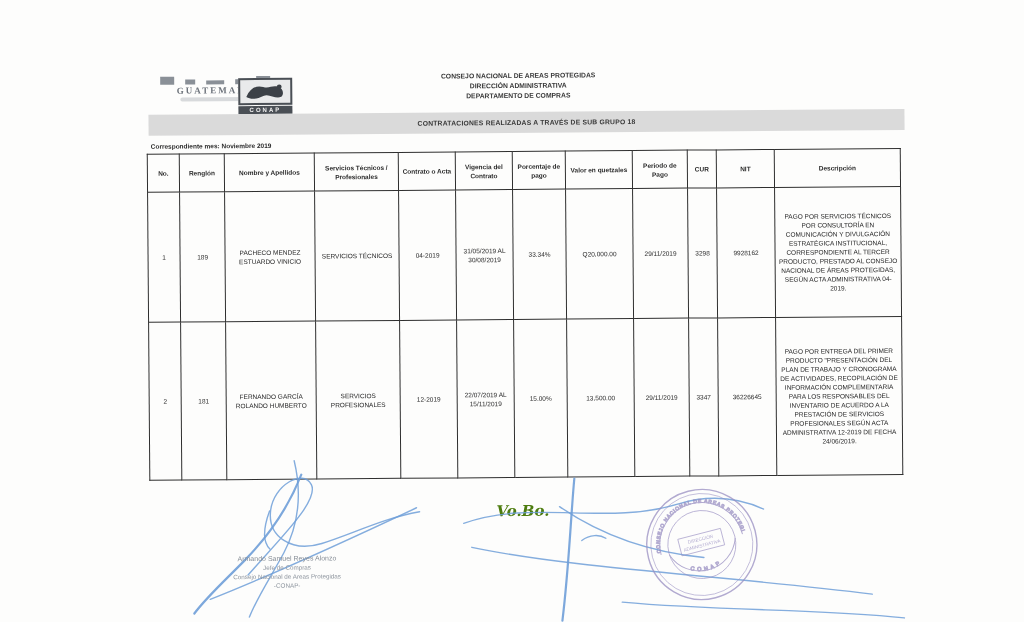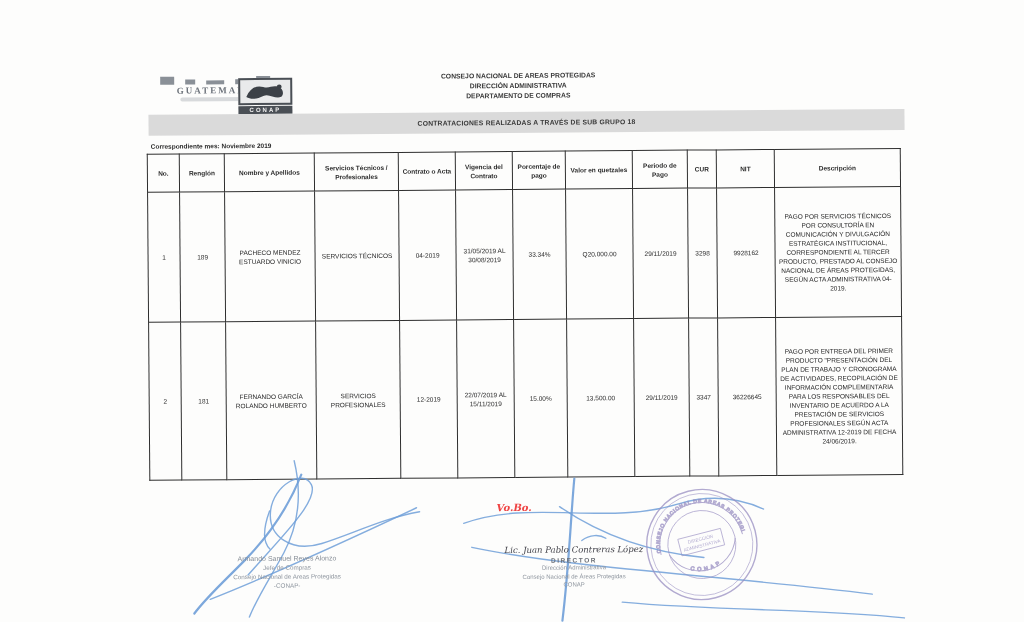--- a/index.html
+++ b/index.html
@@ -48,21 +48,21 @@
 
   
   .sig-svg { position: absolute; pointer-events: none; }
   .sig-stroke { fill: none; stroke: #6f9fd8; stroke-width: 1.4; stroke-linecap: round; opacity: .85; }
   .sig-stroke.thick { stroke-width: 2.2; opacity: .9; }
 
   .sig-block { position: absolute; text-align: center; color: #8e959e; font-size: 6.3px; line-height: 9px; }
   .sig-block .nm { font-size: 7px; color: #868d96; }
 
   .vobo { position: absolute; left: 495px; top: 502px; font-family: "DejaVu Serif", serif;
-          font-style: italic; font-weight: bold; font-size: 10px; color: #ef4444; }
+          font-style: italic; font-weight: bold; font-size: 15px; color: #4d7c0f; }
 
   .dir-block { position: absolute; left: 482px; top: 545px; width: 180px; text-align: center; }
   .dir-name { font-family: "DejaVu Serif", serif; font-style: italic; font-size: 8.5px; color: #3f3f47; }
   .dir-title { font-weight: bold; font-size: 6.5px; letter-spacing: 1.5px; color: #6b6f76; margin-top: 2px; }
   .dir-sub { font-size: 6px; color: #8e959e; line-height: 8.5px; }
 
   
   .stamp { position: absolute; left: 640px; top: 486px; width: 120px; height: 120px;
            transform: rotate(-14deg); opacity: .75; }
   .stamp * { fill: none; stroke: #998fc2; }
@@ -190,27 +190,20 @@
 
   <svg class="sig-svg" style="left:440px; top:475px;" width="470" height="150" viewBox="0 0 470 150">
     <path class="sig-stroke thick" d="M 133,4 C 129,44 127,92 120,146"></path>
     <path class="sig-stroke" d="M 22,48 C 90,24 165,52 238,30 C 272,20 300,26 322,36"></path>
     <path class="sig-stroke" d="M 30,72 C 130,94 280,102 430,122"></path>
     <path class="sig-stroke" d="M 118,32 C 158,60 205,78 262,84"></path>
     <path class="sig-stroke" d="M 140,66 C 148,60 158,60 164,64"></path>
     <path class="sig-stroke" d="M 180,128 C 280,138 380,136 462,146"></path>
   </svg>
 
-  <div class="dir-block">
-    <div class="dir-name">Lic. Juan Pablo Contreras López</div>
-    <div class="dir-title">DIRECTOR</div>
-    <div class="dir-sub">Dirección Administrativa</div>
-    <div class="dir-sub">Consejo Nacional de Áreas Protegidas</div>
-    <div class="dir-sub">CONAP</div>
-  </div>
 
   <svg class="stamp" viewBox="0 0 120 120">
     <circle cx="60" cy="60" r="55" stroke-width="1.4"></circle>
     <circle cx="60" cy="60" r="51" stroke-width="0.7"></circle>
     <circle cx="60" cy="60" r="34" stroke-width="0.8"></circle>
     <path id="stamp-arc-top" d="M 18,60 A 42,42 0 0 1 102,60" stroke="none"></path>
     <path id="stamp-arc-bottom" d="M 26,62 A 36,36 0 0 0 94,62" stroke="none"></path>
     <text font-size="5" letter-spacing="0.8">
       <textPath href="#stamp-arc-top" startOffset="2">CONSEJO NACIONAL DE AREAS PROTEGIDAS · DE LA REPUBLICA</textPath>
     </text>

